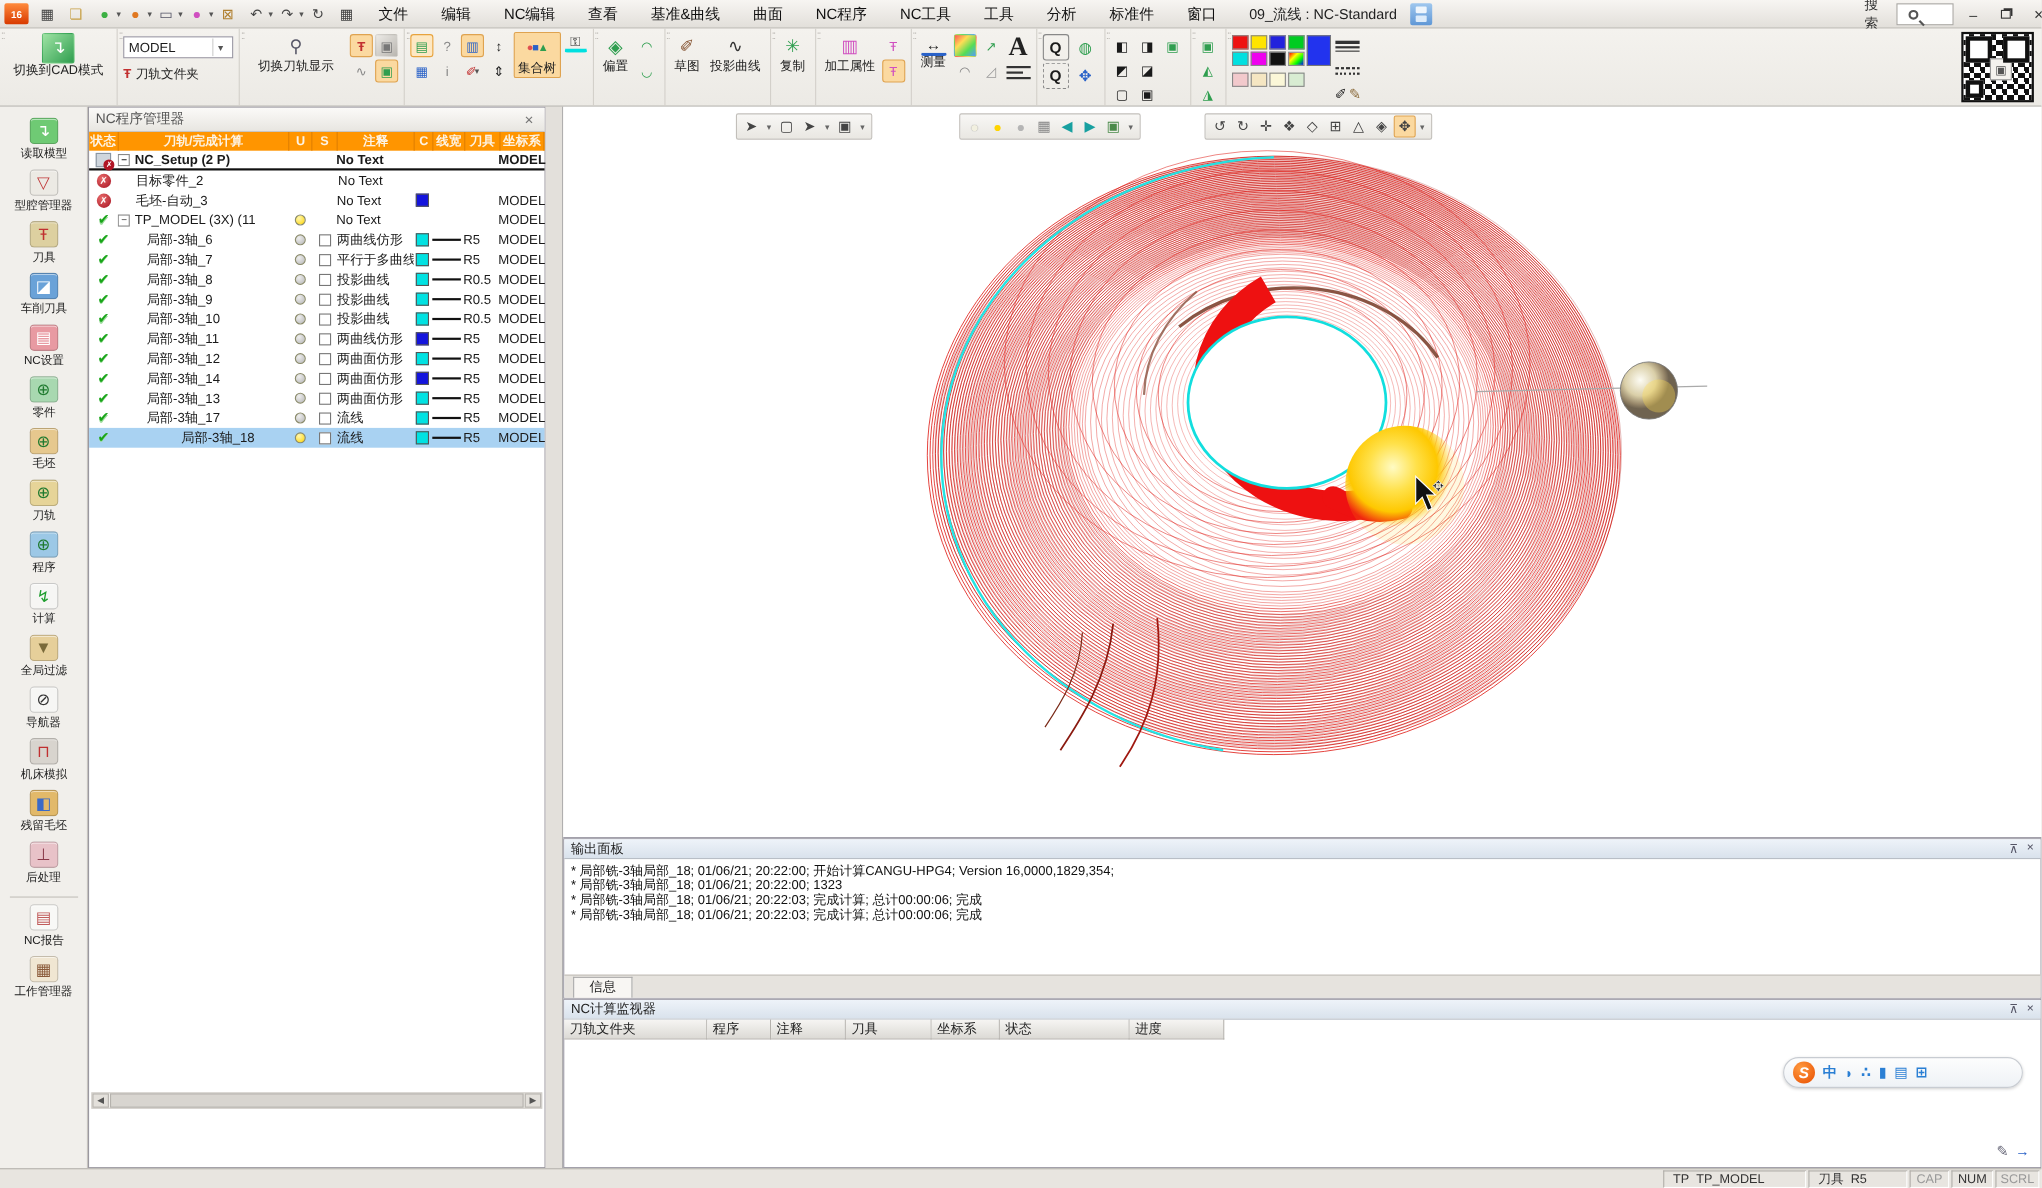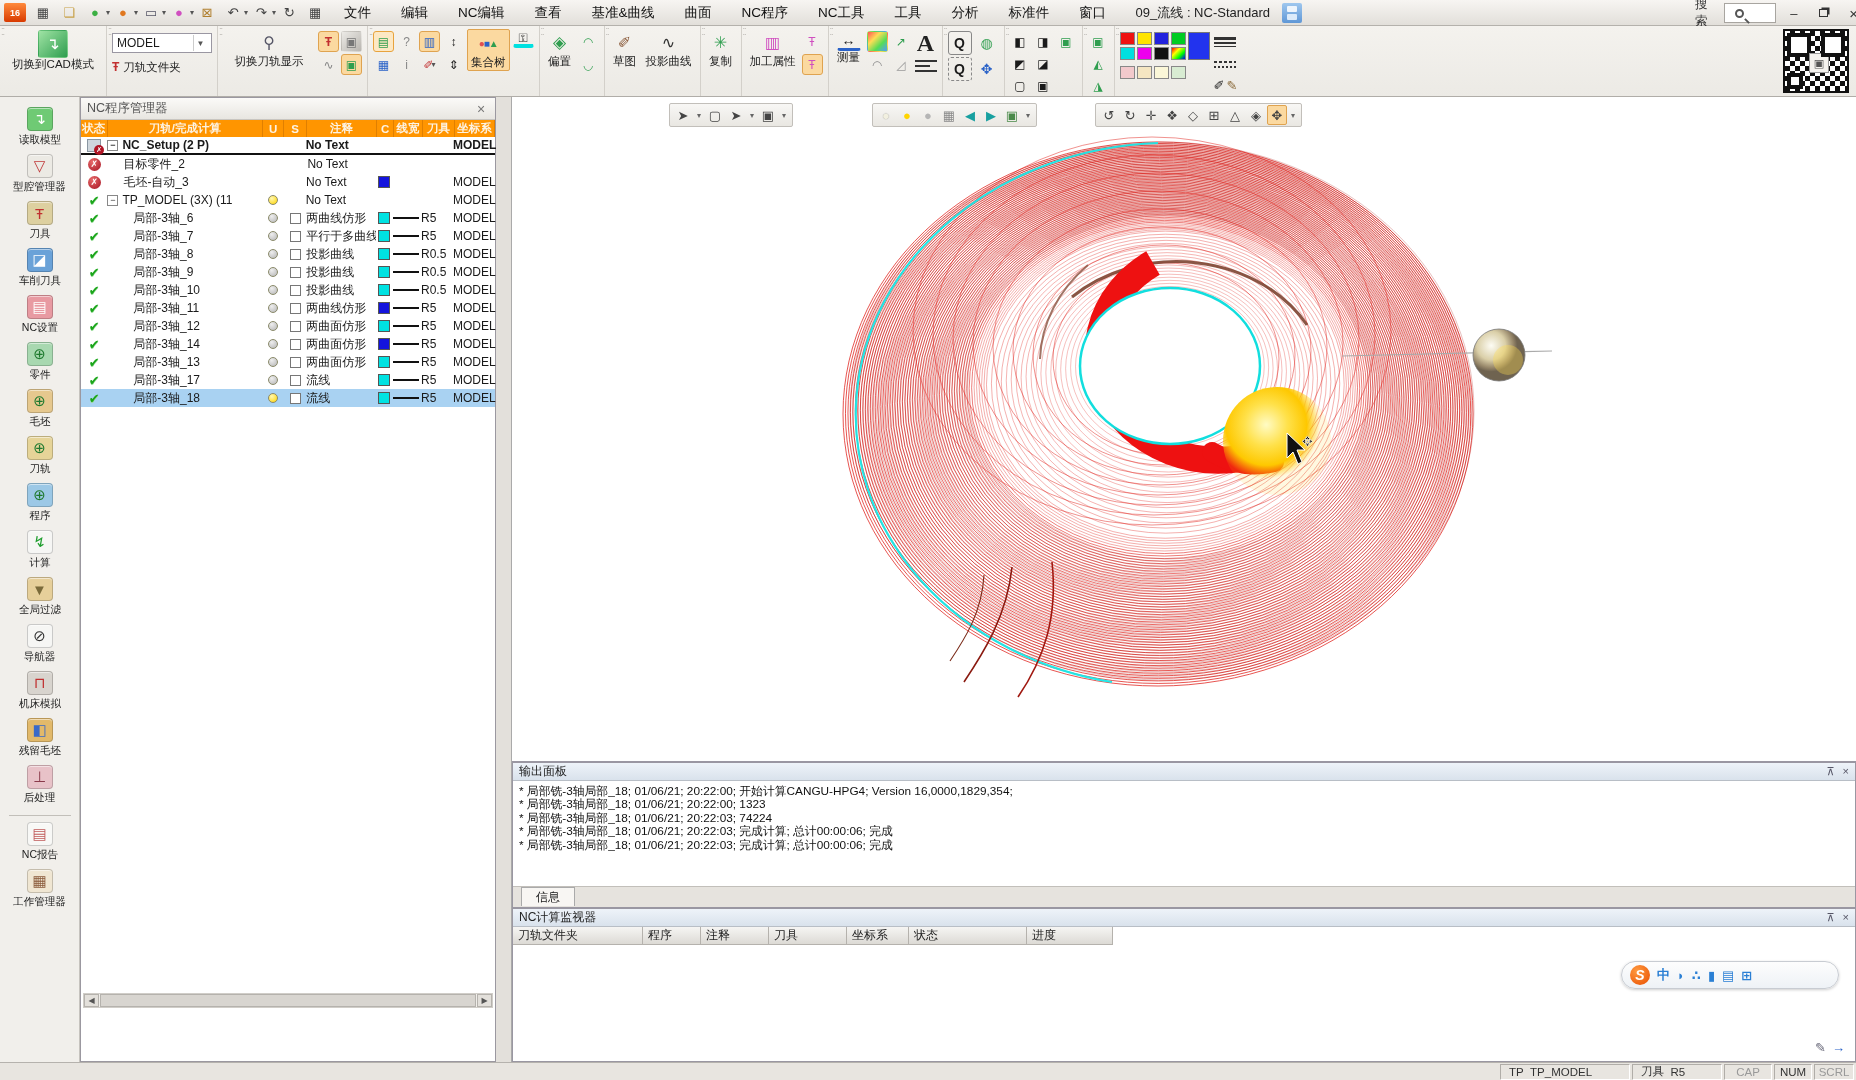--- a/index.html
+++ b/index.html
@@ -111,21 +111,21 @@
 .vtb{position:absolute;height:24px;background:linear-gradient(#f8f7f5,#e9e7e2);border:1px solid #c2bfba;border-radius:2px;display:flex;align-items:center;padding:0 3px;gap:1px;z-index:5}
 .vbtn{min-width:20px;height:20px;display:flex;align-items:center;justify-content:center;font-size:13px;border-radius:2px;color:#444}
 .vbtn.car{min-width:10px;font-size:8px;color:#666}
 #vp3d{position:absolute;left:0;top:0}
 
 
 #outdock{left:512px;top:762px;width:1344px;height:146px;background:#fff;border:1px solid #9a97a2}
 .docktitle{height:18px;background:linear-gradient(#eef3f9,#d9e2ec);border-bottom:1px solid #b8bec6;display:flex;align-items:center;padding:0 6px;font-size:12px;color:#222}
 .dockbtns{margin-left:auto;display:flex;gap:8px;color:#556;font-size:11px}
 #loglines{padding:4px 6px;font-size:11.8px;line-height:13.4px;color:#111}
-#infotabs{position:absolute;left:0;right:0;bottom:0;height:21px;background:#e6e3de;border-top:1px solid #c2bfba;display:flex;align-items:flex-start;padding-left:8px}
+#infotabs{position:absolute;left:0;right:0;bottom:0;height:21px;background:#e6e3de;border-top:1px solid #c2bfba;display:flex;align-items:center;padding-left:8px}
 .itab{height:19px;background:#f8f6f3;border:1px solid #aaa;border-bottom:none;padding:0 14px;font-size:12px;display:flex;align-items:center}
 
 
 #mondock{left:512px;top:908px;width:1344px;height:154px;background:#fff;border:1px solid #9a97a2}
 #monhead{display:flex;height:18px}
 .mhc{background:linear-gradient(#f6f5f3,#dcdad5);border-right:1px solid #b5b2ad;border-bottom:1px solid #b5b2ad;display:flex;align-items:center;padding:0 5px;font-size:12px;color:#222}
 #ime{position:absolute;left:1108px;top:52px;width:218px;height:28px;background:linear-gradient(#fdfdfd,#eef2f6);border:1px solid #c8ccd2;border-radius:14px;display:flex;align-items:center;gap:7px;padding:0 8px;box-shadow:0 1px 3px rgba(0,0,0,.2)}
 #simelogo{width:20px;height:20px;border-radius:50%;background:radial-gradient(circle at 35% 30%,#ff9a40,#e84e00);color:#fff;font-weight:bold;font-style:italic;font-size:14px;display:flex;align-items:center;justify-content:center}
 .imeic{color:#2a7fd4;font-size:13px;font-weight:bold}
 #cornerbtns{position:absolute;right:10px;bottom:6px;display:flex;gap:6px;color:#667;font-size:13px}
@@ -770,21 +770,21 @@
         <div class="c-line">
           <span class="lsample"></span>
         </div>
         <div class="c-tool">R5</div>
         <div class="c-coord">MODEL</div>
       </div>
       <div class="trow sel">
         <div class="c-st">
           <span class="st-ok">✔</span>
         </div>
-        <div class="c-name" style="padding-left: 26px;">
+        <div class="c-name" style="padding-left: 26px; justify-content: center;">
           <span>局部-3轴_18</span>
         </div>
         <div class="c-bulb">
           <span class="bulb y"></span>
         </div>
         <div class="c-chk">
           <span class="chkbox"></span>
         </div>
         <div class="c-cm">流线</div>
         <div class="c-col">
@@ -1013,21 +1013,20 @@
   <div class="docktitle">
     <span>输出面板</span>
     <span class="dockbtns">
         <span>⊼</span>
         <span>×</span>
       </span>
   </div>
   <div id="loglines">
       <div>* 局部铣-3轴局部_18; 01/06/21; 20:22:00; 开始计算CANGU-HPG4; Version 16,0000,1829,354;</div>
       <div>* 局部铣-3轴局部_18; 01/06/21; 20:22:00; 1323</div>
-      <div>* 局部铣-3轴局部_18; 01/06/21; 20:22:03; 74224</div>
       <div>* 局部铣-3轴局部_18; 01/06/21; 20:22:03; 完成计算; 总计00:00:06; 完成</div>
       <div>* 局部铣-3轴局部_18; 01/06/21; 20:22:03; 完成计算; 总计00:00:06; 完成</div>
     </div>
   <div id="infotabs">
     <div class="itab">信息</div>
   </div>
 </div>
 
 <div id="mondock" class="abs">
   <div class="docktitle">
@@ -1062,16 +1061,16 @@
 </div>
 
 <div id="statusbar" class="abs">
   <div class="sseg" style="flex:1;border-color:transparent"></div>
   <div class="sseg" style="width:130px">
     <span>TP</span>&nbsp;&nbsp;<span>TP_MODEL</span>
   </div>
   <div class="sseg" style="width:90px">
     <span>刀具</span>&nbsp;&nbsp;<span>R5</span>
   </div>
-  <div class="sseg dim" style="width:48px;justify-content:center">CAP</div>
+  <div class="sseg dim" style="width:36px;justify-content:center">CAP</div>
   <div class="sseg" style="width:38px;justify-content:center">NUM</div>
   <div class="sseg dim" style="width:40px;justify-content:center">SCRL</div>
 </div>
 
 </body></html>

